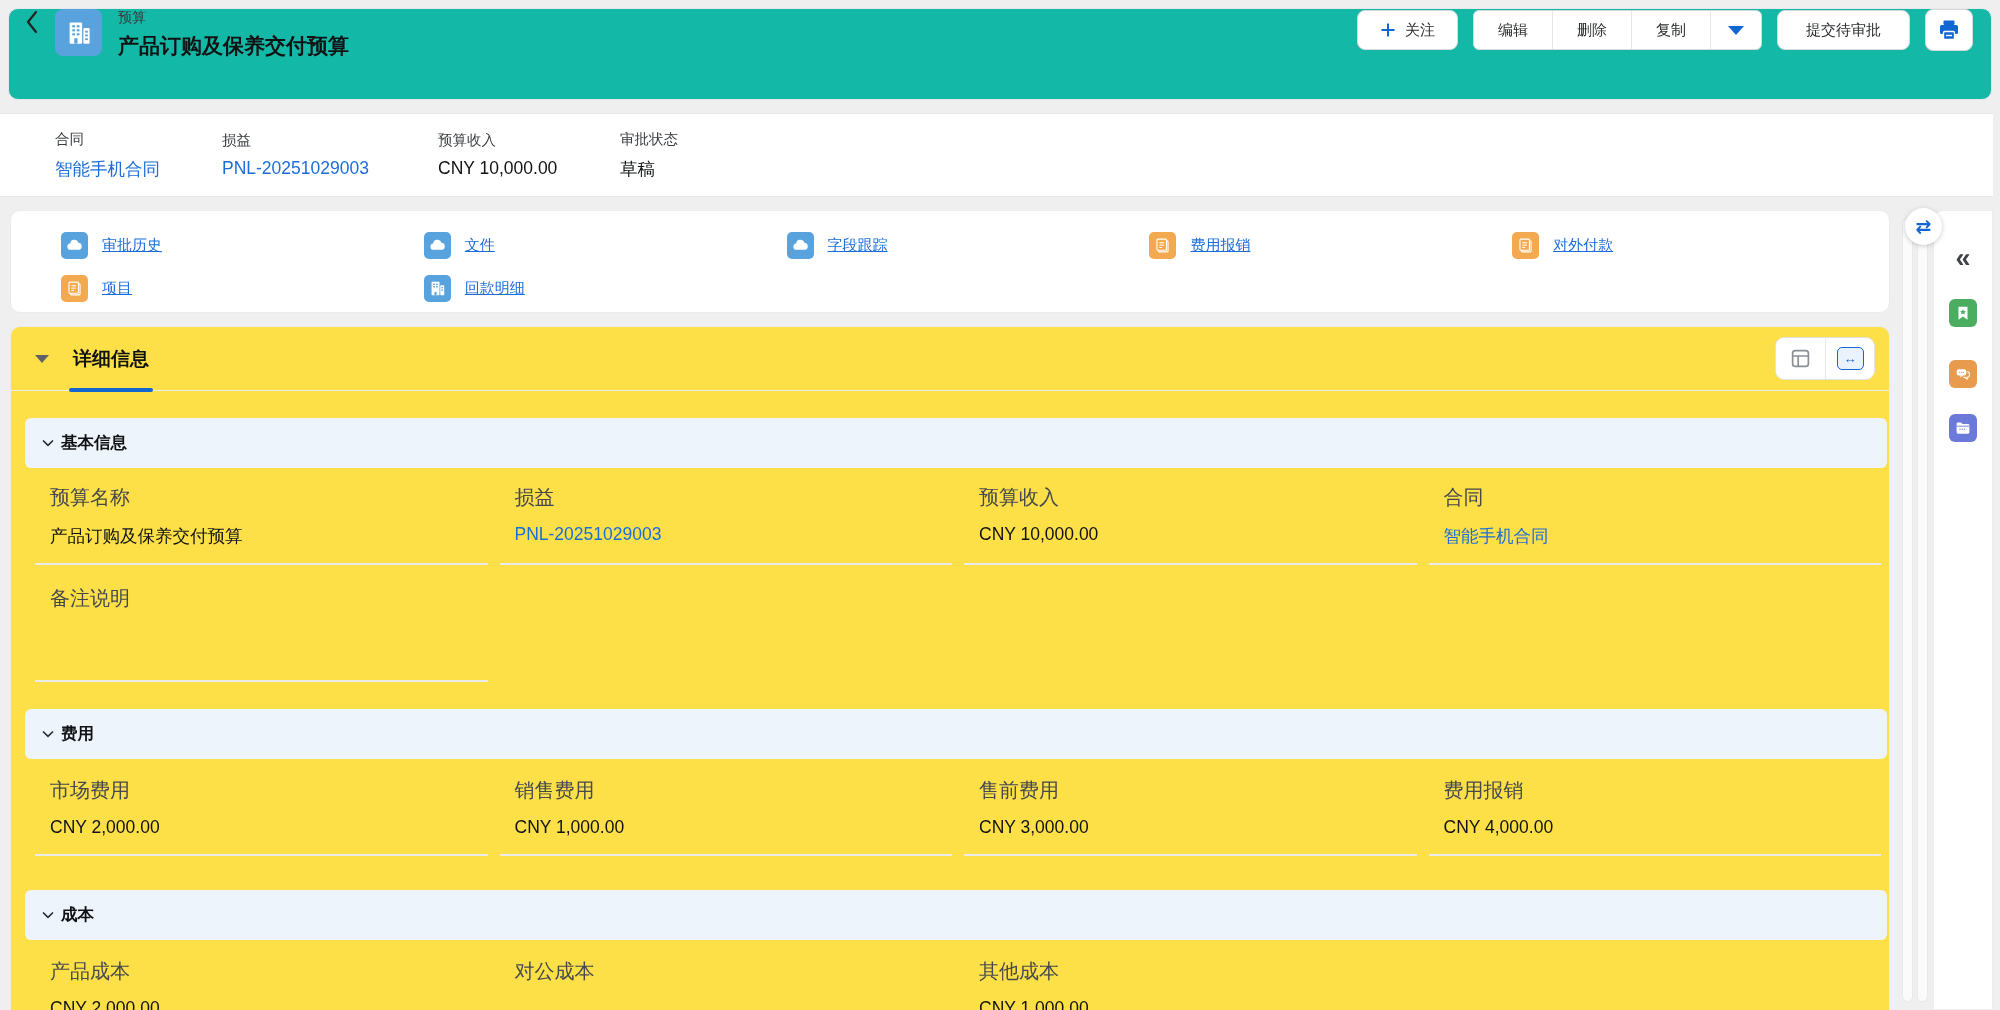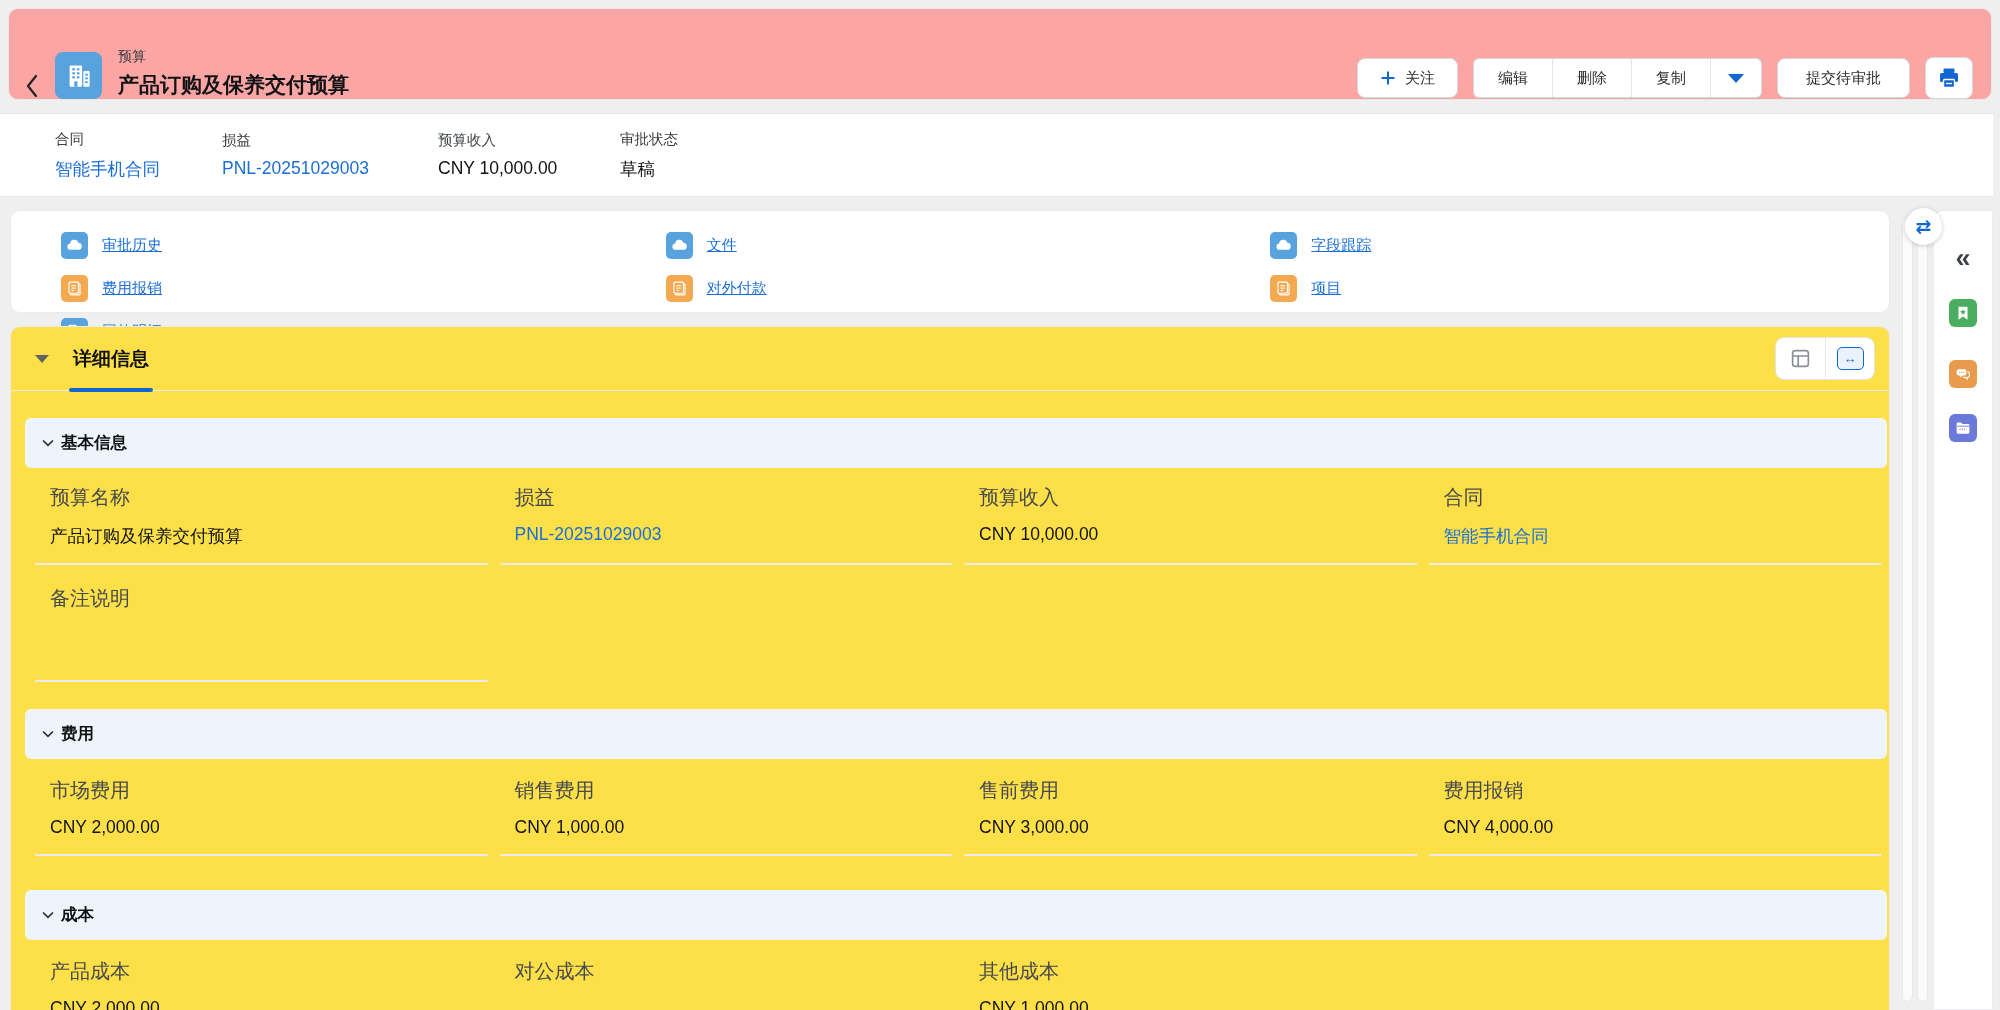--- a/index.html
+++ b/index.html
@@ -7,22 +7,22 @@
   body {
     background:#efeff0;
     font-family:"Liberation Sans","DejaVu Sans",sans-serif;
     position:relative;
     overflow:hidden;
     color:#16181b;
   }
   
   .header-card{
     position:absolute; left:8px; top:8px; width:1984px; height:92px;
-    background:#fca5a5; border:1px solid #e7e8ea; border-radius:10px;
-    display:flex; align-items:flex-end;
+    background:#14b8a6; border:1px solid #e7e8ea; border-radius:10px;
+    display:flex; align-items:flex-start;
   }
   .back-btn{ width:46px; display:flex; justify-content:center; align-items:center; cursor:pointer; }
   .app-tile{
     width:47px; height:47px; border-radius:8px; background:#58a3dd;
     display:flex; align-items:center; justify-content:center; flex:0 0 auto;
   }
   .head-titles{ margin-left:16px; }
   .module-label{ font-size:14px; color:#34373b; margin-bottom:5px; }
   .page-title{ font-size:21px; font-weight:bold; color:#101214; }
   .actions{ margin-left:auto; margin-right:18px; display:flex; align-items:center; gap:15px; }
@@ -56,21 +56,21 @@
   .sum-field.w1{ width:167px; } .sum-field.w2{ width:216px; } .sum-field.w3{ width:182px; }
   .sum-label{ font-size:14.5px; color:#3a3d41; margin-bottom:8px; }
   .sum-value{ font-size:17.5px; color:#101214; }
   .sum-value.link{ color:#1b6ed8; cursor:pointer; }
   
   .links-card{
     position:absolute; left:10px; top:210px; width:1880px; height:103px;
     background:#fff; border:1px solid #eaebec; border-radius:10px;
     padding:21px 30px 0 50px;
   }
-  .links-grid{ display:grid; grid-template-columns:repeat(3,1fr); row-gap:15px;gap:16px; }
+  .links-grid{ display:grid; grid-template-columns:repeat(5,1fr); row-gap:15px;gap:16px; }
   .link-item{ display:flex; align-items:center; gap:14px; cursor:pointer; }
   .tile{ width:27px; height:27px; border-radius:5px; display:flex; align-items:center; justify-content:center; flex:0 0 auto; }
   .tile.blue{ background:#58a3dd; } .tile.orange{ background:#f3a94f; }
   .link-text{ font-size:15px; color:#1b6ed8; text-decoration:underline; font-weight:500; }
   
   .detail-card{
     position:absolute; left:10px; top:326px; width:1880px; height:684px;
     background:#fde047; border:1px solid #eaebec; border-bottom:none; border-radius:10px 10px 0 0;
   }
   .tab-row{ height:64px; display:flex; align-items:center; padding:0 14px 0 24px; border-bottom:1px solid #ededee; }

